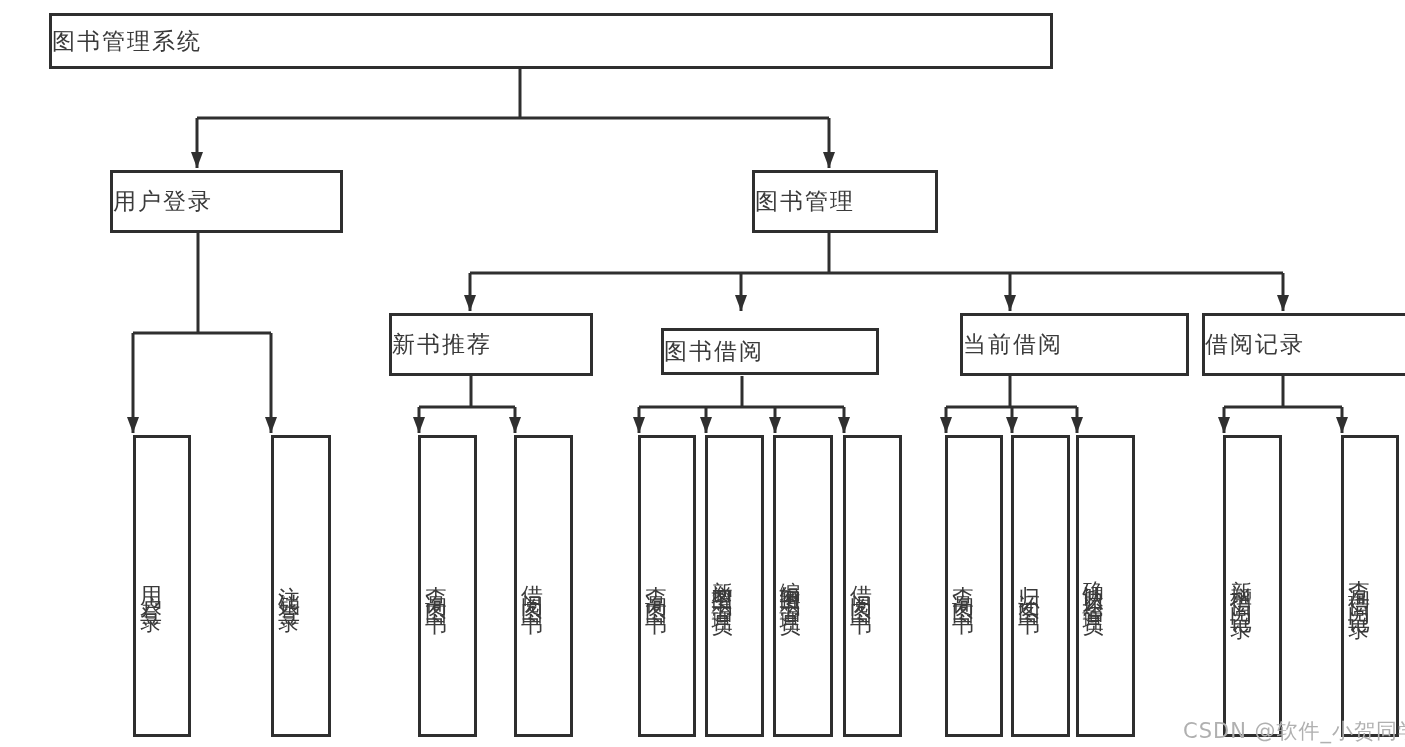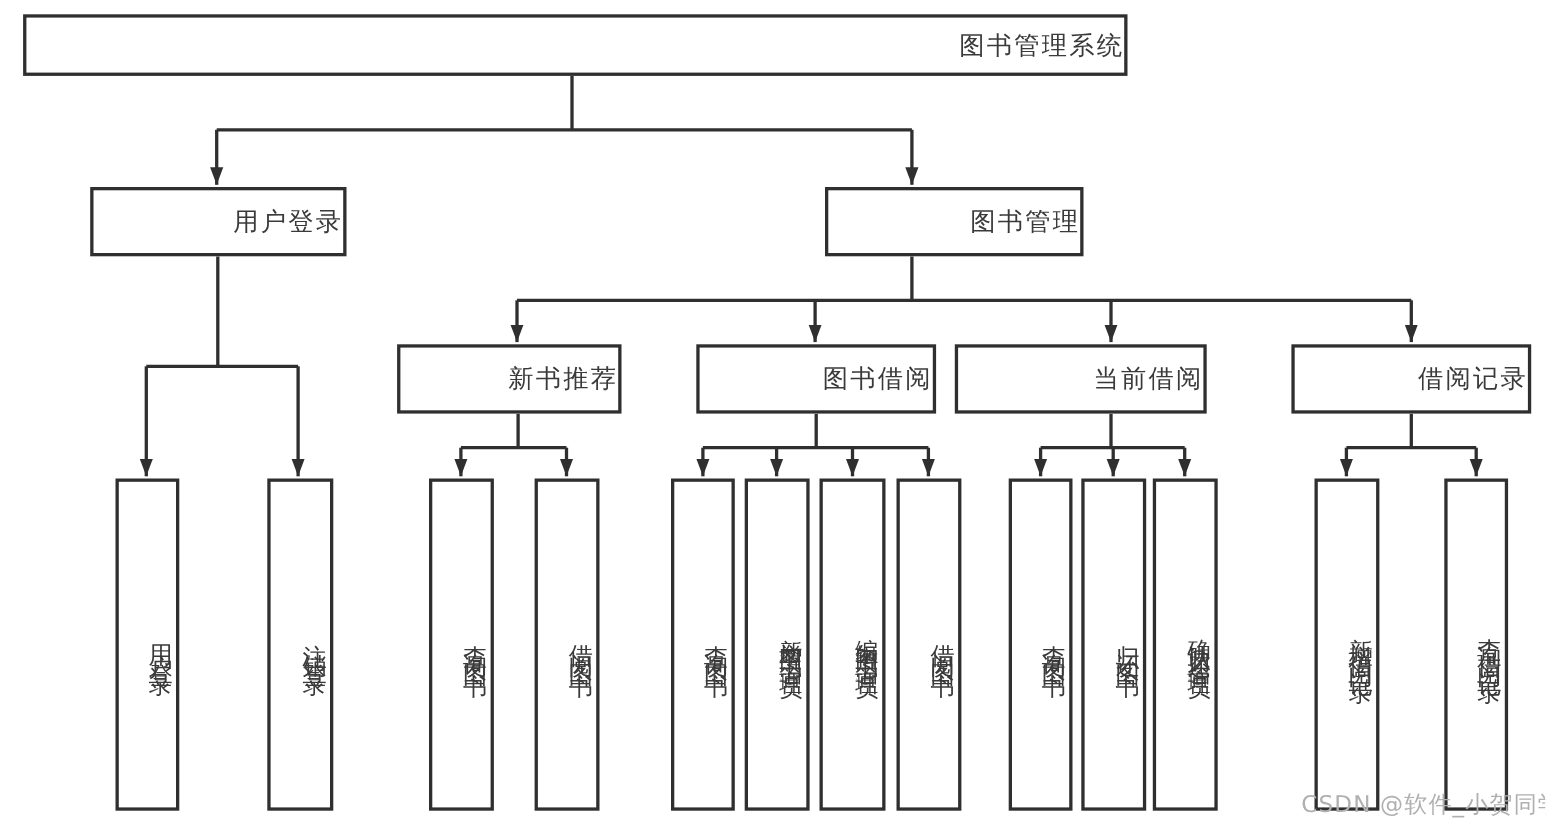--- a/index.html
+++ b/index.html
@@ -13,21 +13,21 @@
   #canvas{
     position:relative;width:1405px;height:747px;background:var(--bg);
     overflow:hidden;font-family:"DejaVu Sans","Liberation Sans",sans-serif;
   }
   #edges{position:absolute;left:0;top:0;width:1405px;height:747px;}
   .edge{stroke:var(--line);stroke-width:3;fill:none;}
   #ah path{fill:var(--line);stroke:none;}
   .node{
     position:absolute;background:var(--boxfill);
     border:3px solid var(--line);box-sizing:border-box;
-    display:flex;align-items:center;justify-content:flex-end;
+    display:flex;align-items:center;justify-content:flex-start;margin-left:28px;
   }
   .hlbl{
     font-size:23px;letter-spacing:2px;color:var(--text);white-space:nowrap;
   }
   .vlbl{
     writing-mode:vertical-rl;text-orientation:mixed;
     font-size:22px;letter-spacing:9px;color:var(--text);white-space:nowrap;
   }
   .node.med .vlbl{letter-spacing:8px;}
   .node.long .vlbl{font-size:21px;letter-spacing:5px;}
@@ -89,31 +89,31 @@
     <path class="edge" d="M1342,407 V433" marker-end="url(#ah)"></path>
   </svg>
 
   <div class="node" style="left:21px;top:13px;width:1004px;height:56px">
     <span class="hlbl">图书管理系统</span>
   </div>
 
   <div class="node" style="left:82px;top:170px;width:233px;height:63px">
     <span class="hlbl">用户登录</span>
   </div>
-  <div class="node" style="left:750px;top:170px;width:235px;height:63px">
+  <div class="node" style="left:724px;top:170px;width:186px;height:63px">
     <span class="hlbl">图书管理</span>
   </div>
 
   <div class="node" style="left:361px;top:313px;width:204px;height:63px">
     <span class="hlbl">新书推荐</span>
   </div>
-  <div class="node" style="left:633px;top:313px;width:218px;height:63px">
+  <div class="node" style="left:633px;top:328px;width:218px;height:47px">
     <span class="hlbl">图书借阅</span>
   </div>
-  <div class="node" style="left:868px;top:313px;width:229px;height:63px">
+  <div class="node" style="left:932px;top:313px;width:229px;height:63px">
     <span class="hlbl">当前借阅</span>
   </div>
   <div class="node" style="left:1174px;top:313px;width:218px;height:63px">
     <span class="hlbl">借阅记录</span>
   </div>
 
   <div class="node" style="left:105px;top:435px;width:58px;height:302px">
     <span class="vlbl">用户登录</span>
   </div>
   <div class="node" style="left:243px;top:435px;width:60px;height:302px">

